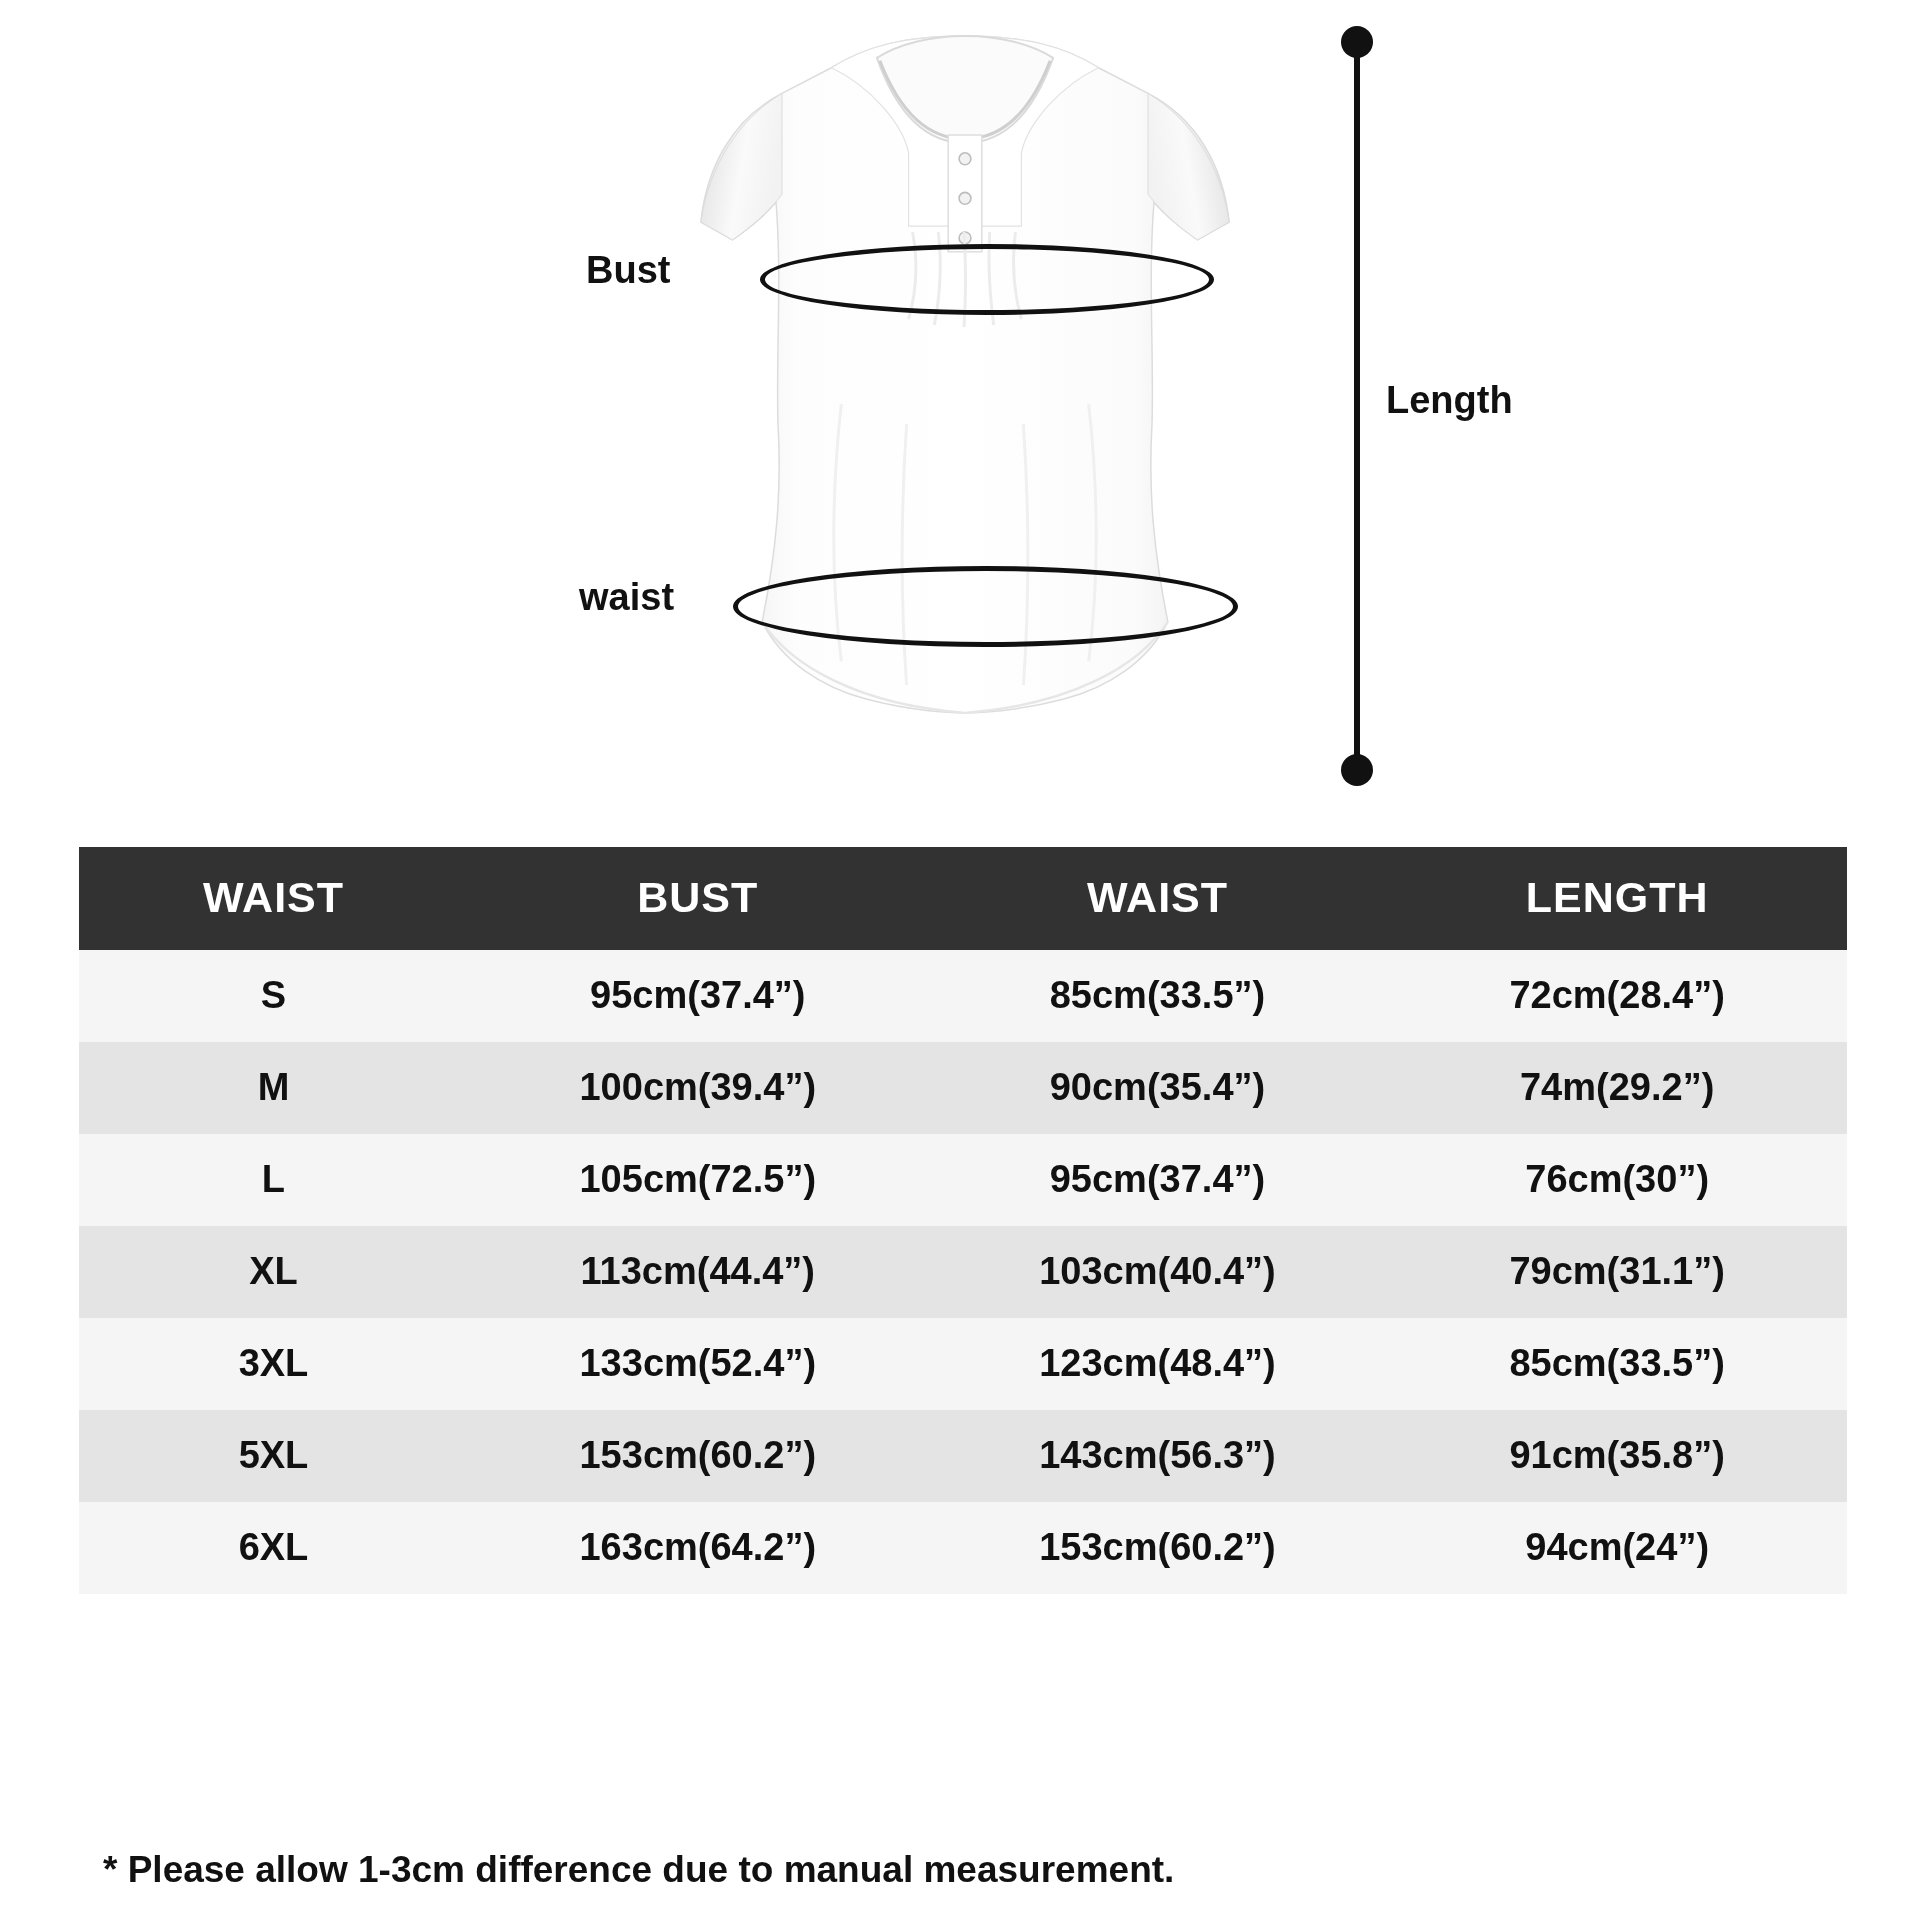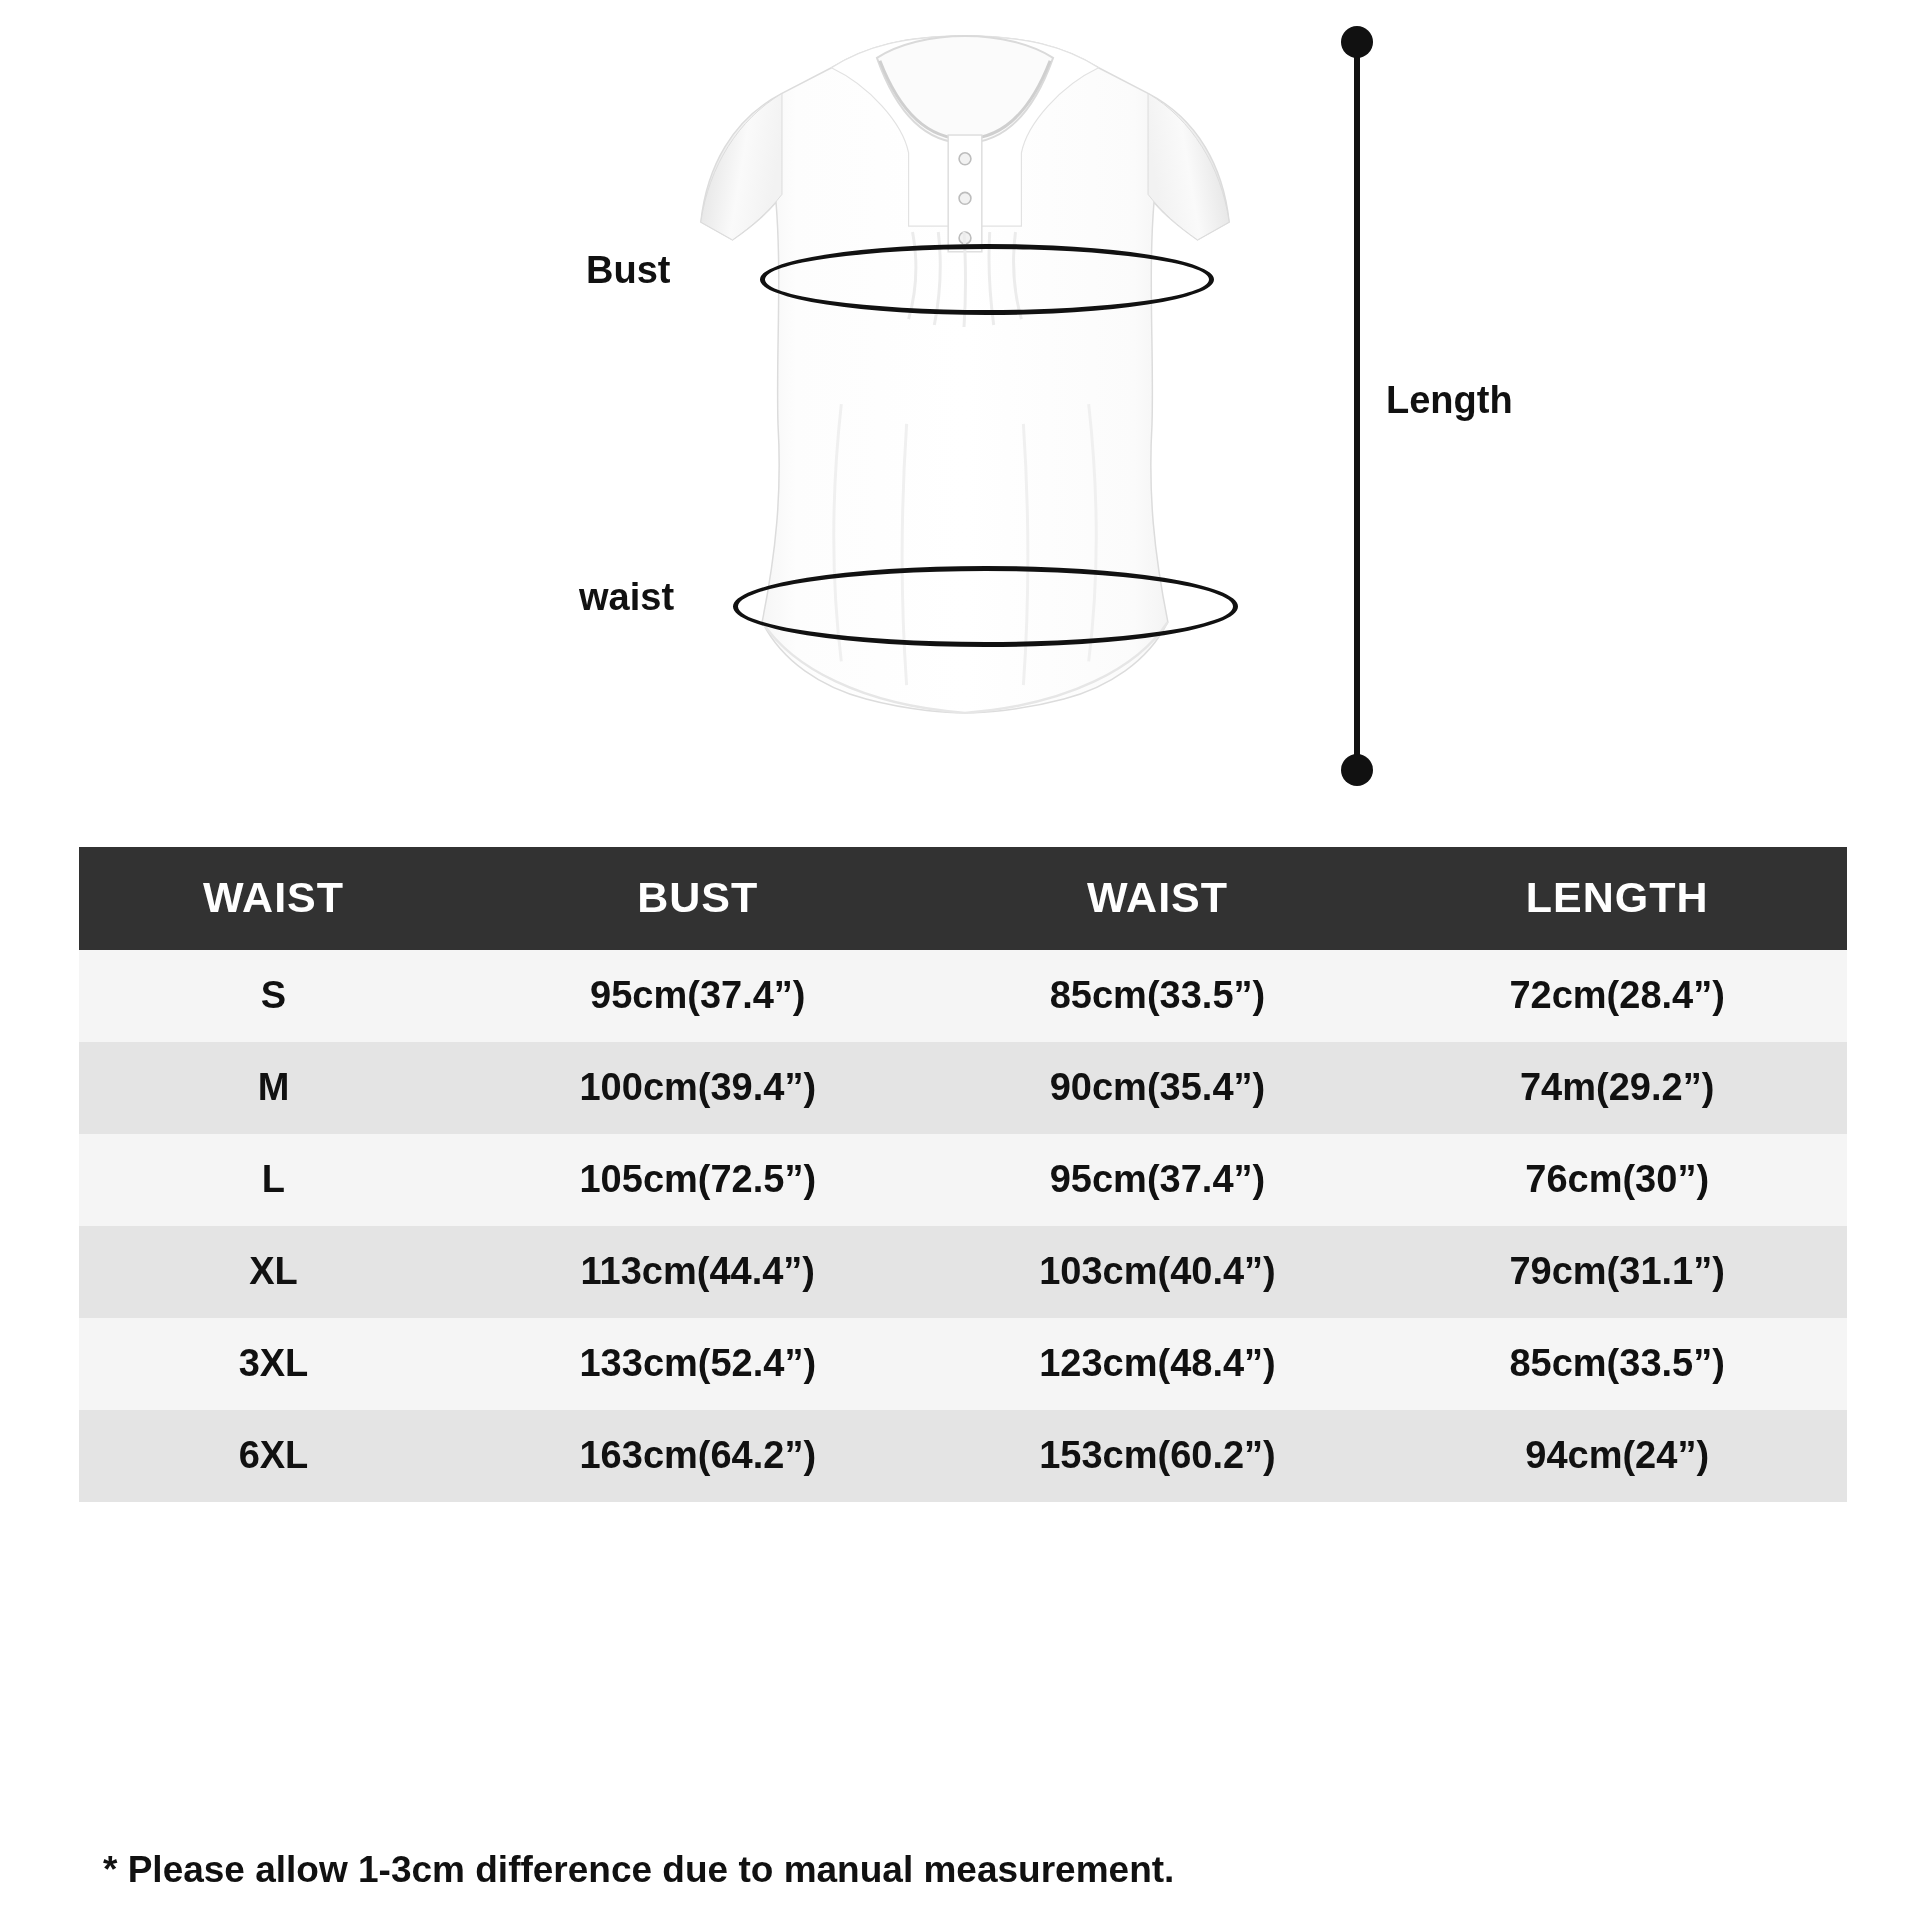--- a/index.html
+++ b/index.html
@@ -257,20 +257,26 @@
         <td>103cm(40.4”)</td>
         <td>79cm(31.1”)</td>
       </tr>
       <tr>
         <td class="size-cell">3XL</td>
         <td>133cm(52.4”)</td>
         <td>123cm(48.4”)</td>
         <td>85cm(33.5”)</td>
       </tr>
       <tr>
+        <td class="size-cell">5XL</td>
+        <td>153cm(60.2”)</td>
+        <td>143cm(56.3”)</td>
+        <td>91cm(35.8”)</td>
+      </tr>
+      <tr>
         <td class="size-cell">6XL</td>
         <td>163cm(64.2”)</td>
         <td>153cm(60.2”)</td>
         <td>94cm(24”)</td>
       </tr>
     </tbody>
   </table>
 </div>
 
 <div class="footnote">* Please allow 1-3cm difference due to manual measurement.</div>

